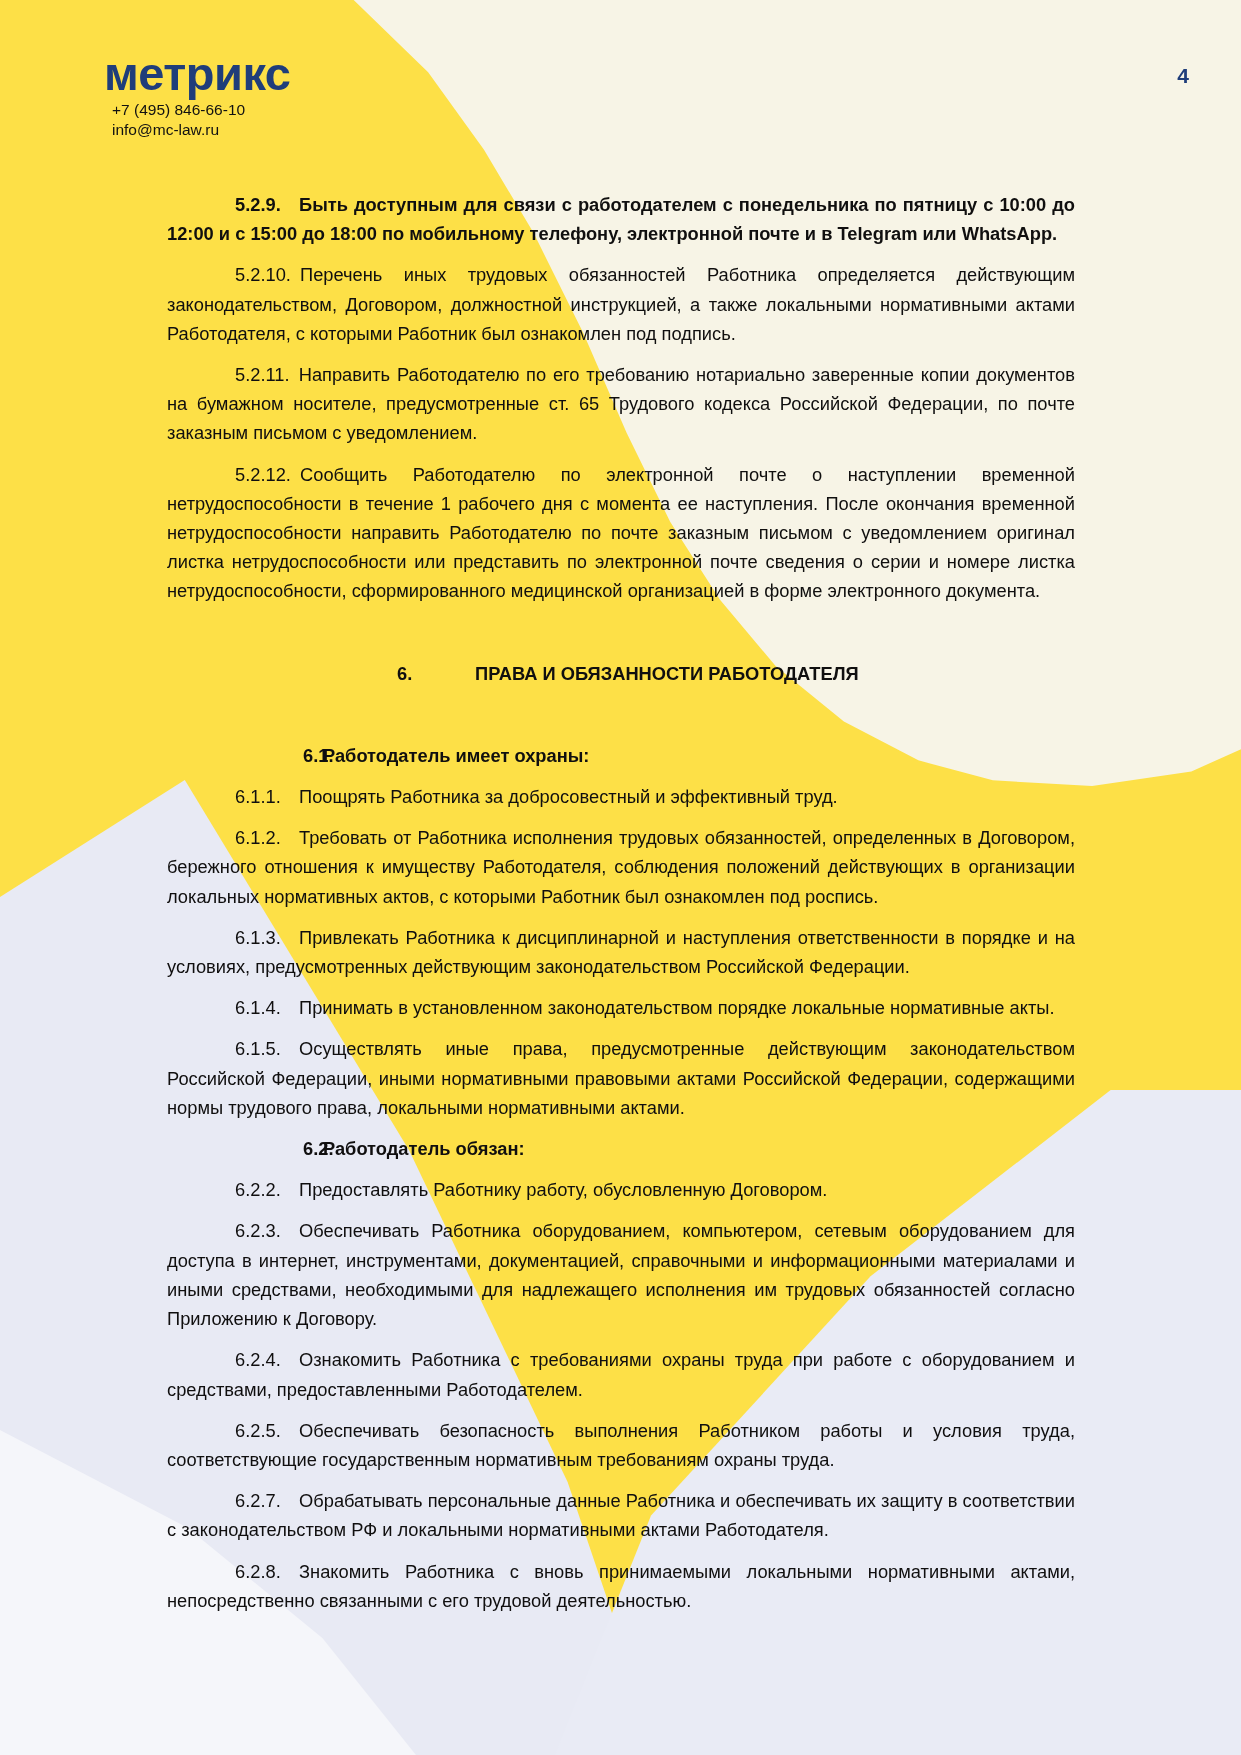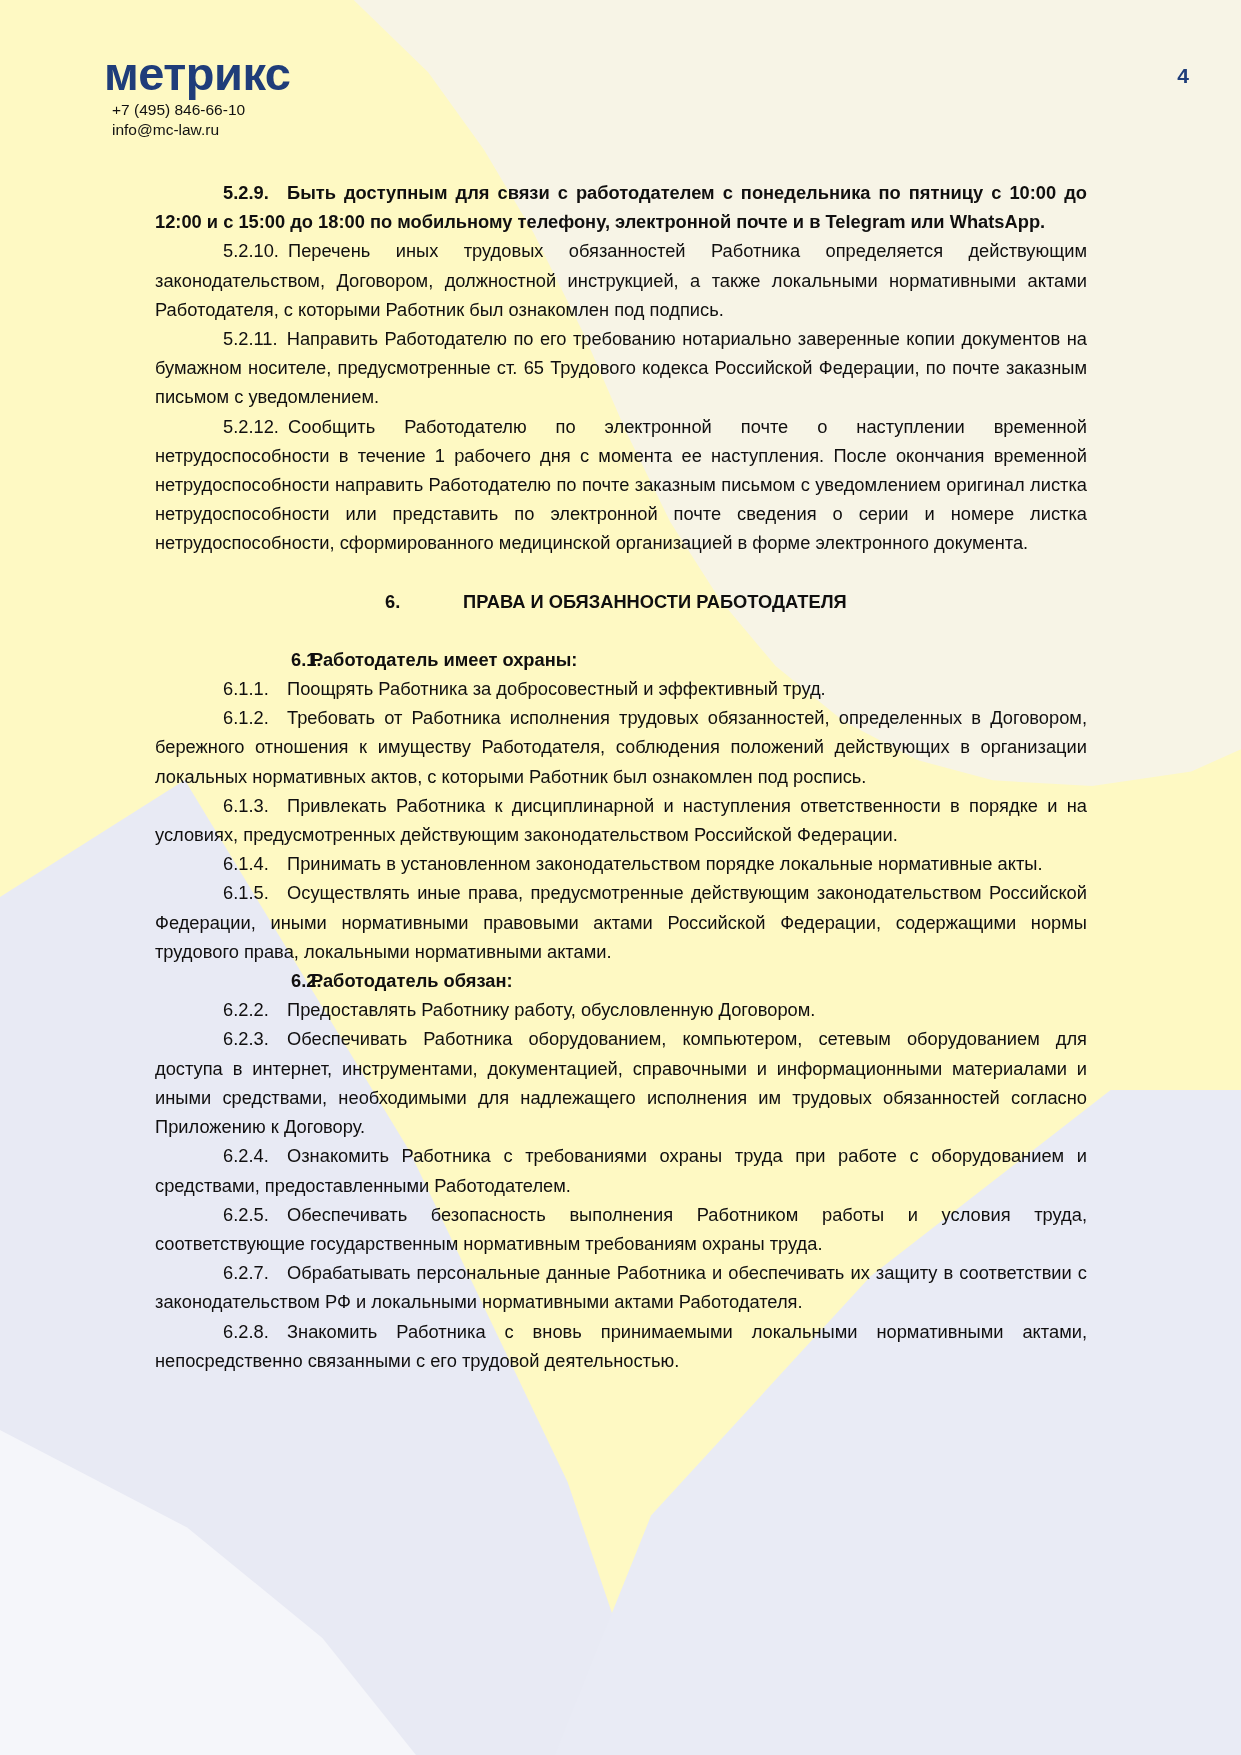--- a/index.html
+++ b/index.html
@@ -7,21 +7,21 @@
     width:1241px;height:1755px;
     background:#ffffff;
     font-family:"Liberation Sans","DejaVu Sans",sans-serif;
     overflow:hidden;
     position:relative;
   }
   .page{
     position:relative;
     width:1241px;height:1755px;
     overflow:hidden;
-    background:#fef9c3;
+    background:#fde047;
   }
   
   .deco{position:absolute;pointer-events:none;}
 
   
   .deco-cream{
     top:0;left:0;width:1241px;height:1110px;
     background:#f7f4e6;
     clip-path:polygon(
       28.5% 0%,
@@ -83,33 +83,33 @@
     font-size:21px;font-weight:700;color:#1f3d7a;
   }
 
   
   .content{
     position:absolute;
     left:155px;top:178px;
     width:932px;
   }
   p{
-    margin:0;
+    margin:12px;
     font-size:18.3px;
     line-height:29.2px;
     color:#100f0f;
     text-align:justify;
     text-justify:inter-word;
     font-family:"Liberation Sans","DejaVu Sans",sans-serif;
     -webkit-hyphens:none;hyphens:none;
   }
   p.ind{text-indent:68px;}
   p.b{font-weight:700;}
   .heading{
-    margin:0;
+    margin:12px;
     font-size:18.3px;
     line-height:29.2px;
     font-weight:700;
     color:#100f0f;
     text-align:left;
     padding-left:230px;
   }
   .heading .num{display:inline-block;width:78px;}
   .gap-sm{height:29px;}
   .sub-b{font-weight:700;text-indent:68px;}

